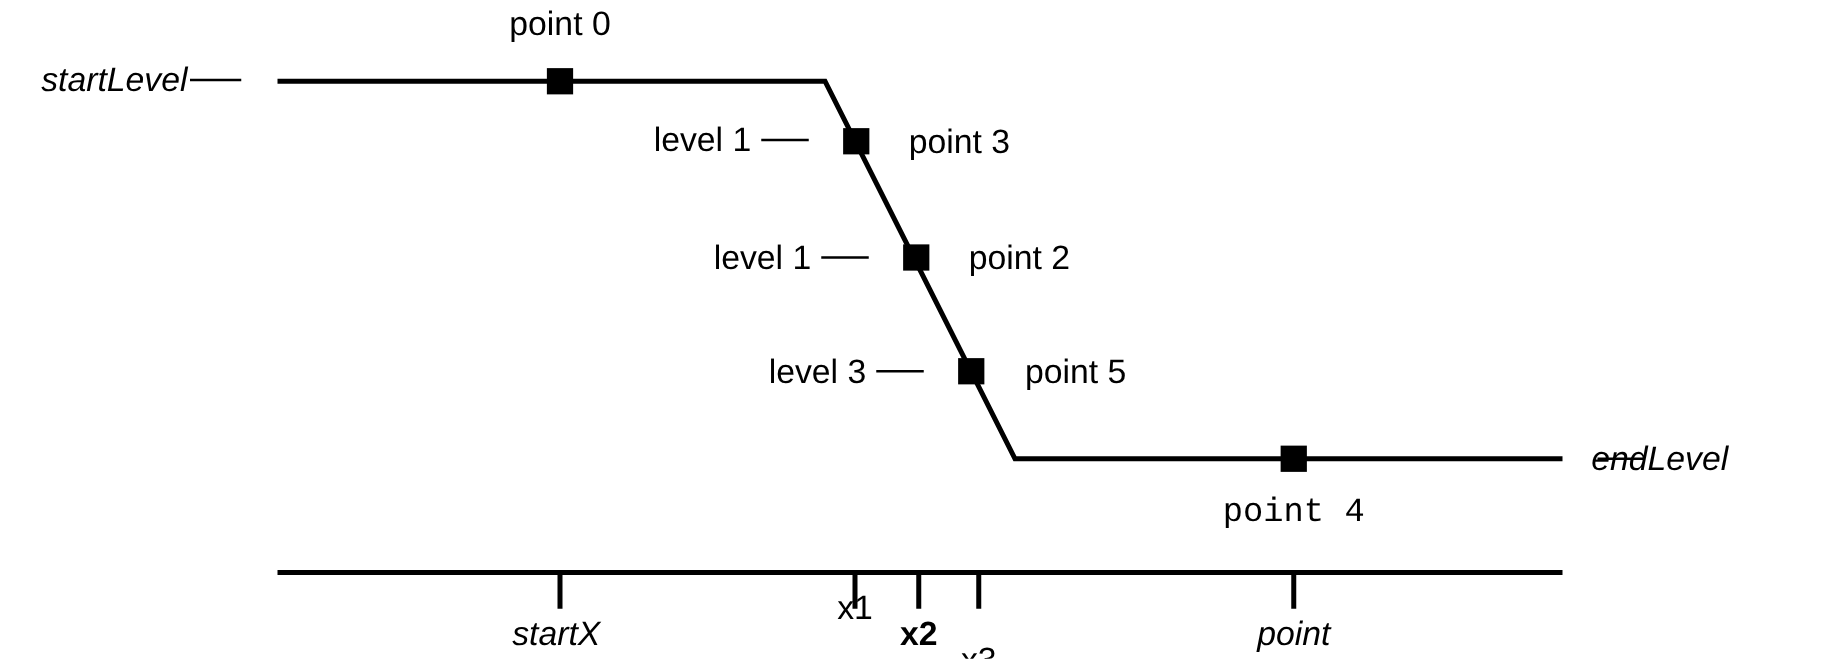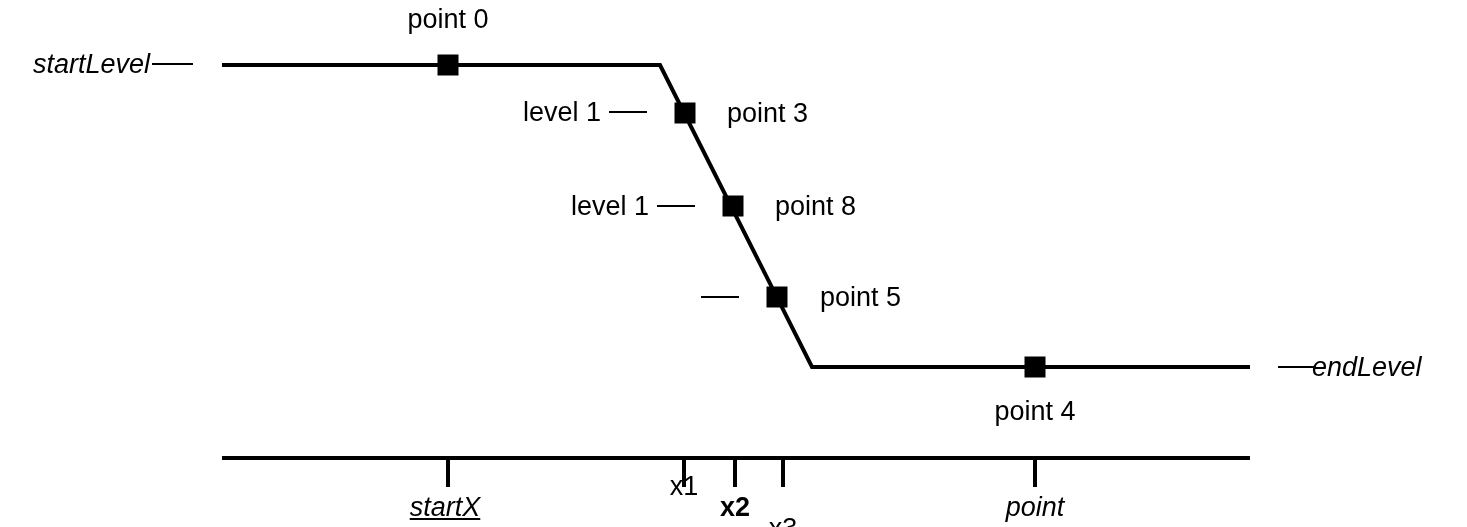--- a/index.html
+++ b/index.html
@@ -30,27 +30,27 @@
   .start-level { left: 0; width: 150px; top: 48px; }
   .level-1 { left: 0; width: 601px; top: 96px; text-align: right; }
   .level-2 { left: 0; width: 649px; top: 190px; }
   .level-3 { left: 0; width: 693px; top: 281px; }
 
   
   .point-0 { left: 448px; top: 3px; }
   .point-1 { left: 727px; top: 97px; }
   .point-2 { left: 775px; top: 190px; }
   .point-3 { left: 820px; top: 281px; }
-  .point-4 { left: 1035px; top: 395px; }
+  .point-4 { left: 1035px; top: 395px; font-family: Liberation Mono, monospace; }
 
   
-  .end-level { left: 1273px; top: 351px; margin-left: 39px; }
+  .end-level { left: 1273px; top: 351px; }
 
   
-  .start-x { left: 445px; top: 491px; text-decoration: underline; }
+  .start-x { left: 445px; top: 491px; }
   .x-1 { left: 684px; top: 470px; }
   .x-2 { left: 735px; top: 491px; font-weight: bold; }
   .x-3 { left: 783px; top: 512px; }
   .end-x { left: 1035px; top: 491px; }
 </style>
 </head>
 <body>
 
 <div class="canvas">
 
@@ -70,24 +70,25 @@
       <line x1="448" y1="458" x2="448" y2="487" stroke="#000000" stroke-width="4"></line>
       <line x1="684" y1="458" x2="684" y2="487" stroke="#000000" stroke-width="4"></line>
       <line x1="735" y1="458" x2="735" y2="487" stroke="#000000" stroke-width="4"></line>
       <line x1="783" y1="458" x2="783" y2="487" stroke="#000000" stroke-width="4"></line>
       <line x1="1035" y1="458" x2="1035" y2="487" stroke="#000000" stroke-width="4"></line>
     </svg>
 
   <div class="lbl italic right-align start-level">startLevel</div>
   <div class="lbl right-align level-1">level 1</div>
   <div class="lbl right-align level-2">level 1</div>
+  <div class="lbl right-align level-3">level 3</div>
 
   <div class="lbl center point-0">point 0</div>
   <div class="lbl point-1">point 3</div>
-  <div class="lbl point-2">point 8</div>
+  <div class="lbl point-2">point 2</div>
   <div class="lbl point-3">point 5</div>
   <div class="lbl center point-4">point 4</div>
 
   <div class="lbl italic end-level">endLevel</div>
 
   <div class="lbl italic center start-x">startX</div>
   <div class="lbl center x-1">x1</div>
   <div class="lbl center x-2">x2</div>
   <div class="lbl center x-3">x3</div>
   <div class="lbl italic center end-x">point</div>

